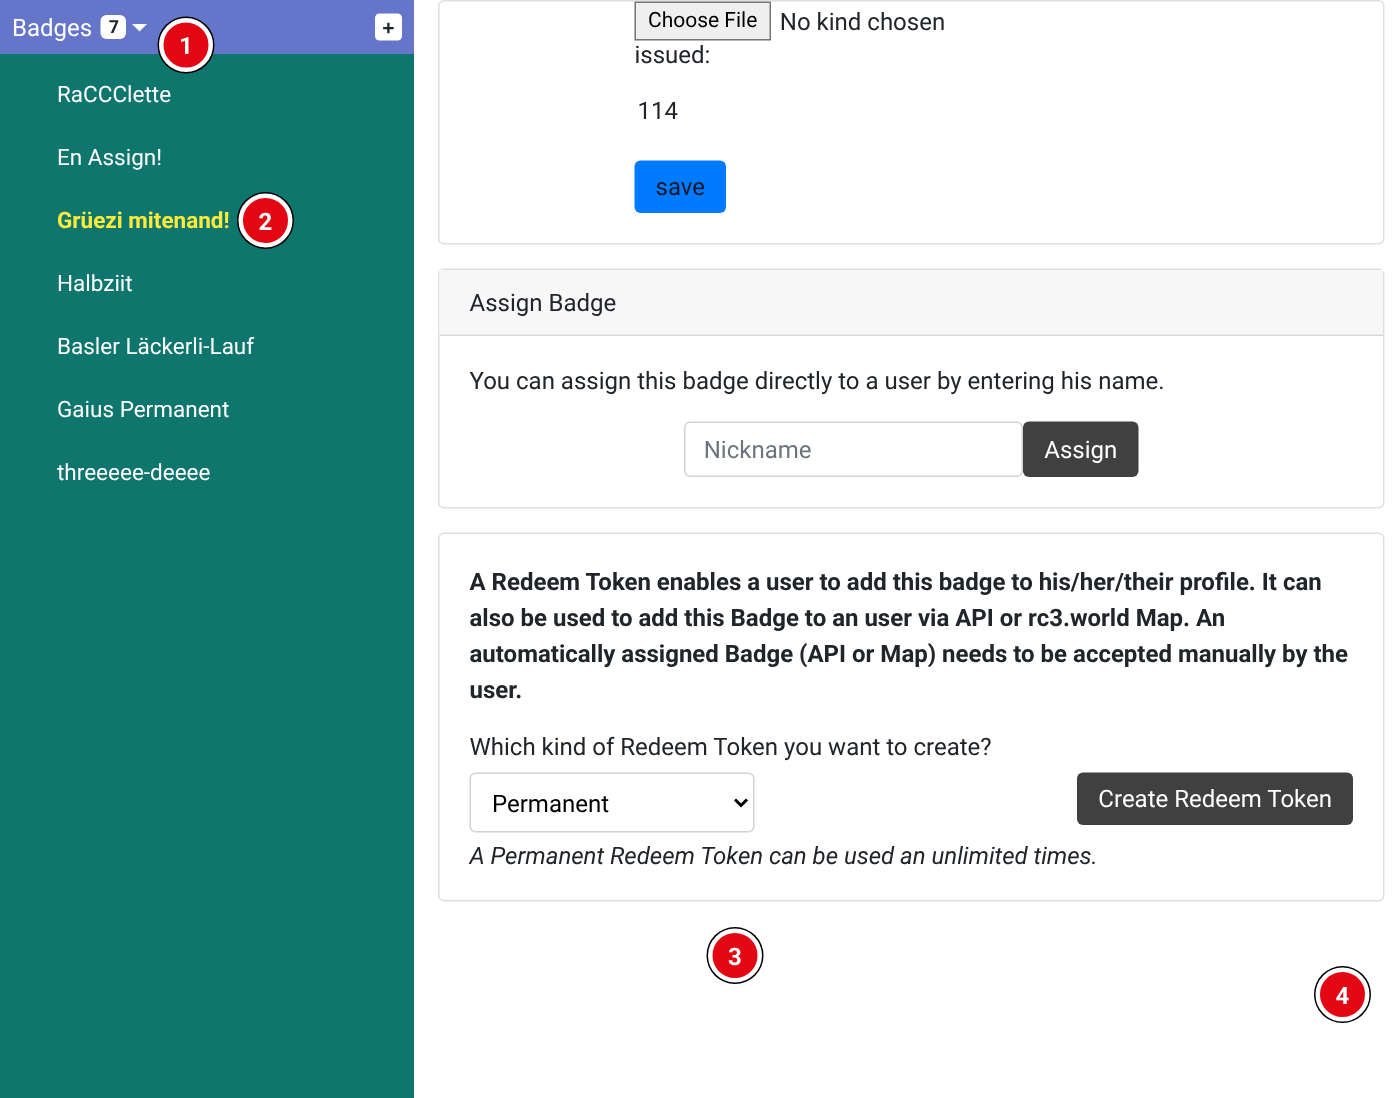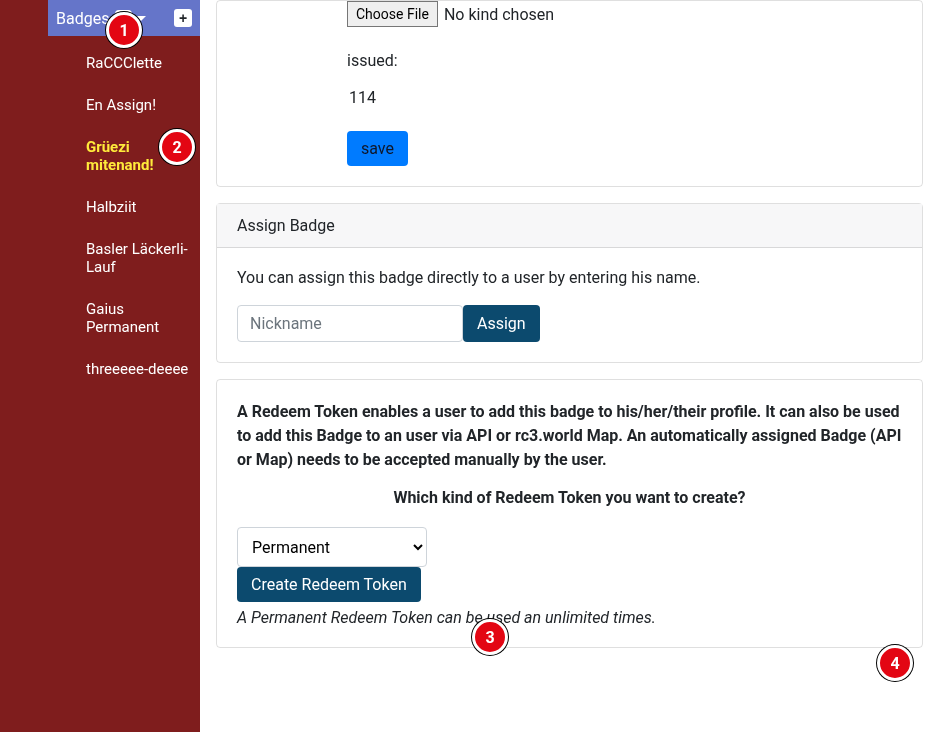--- a/index.html
+++ b/index.html
@@ -11,25 +11,24 @@
       font-family: -apple-system, BlinkMacSystemFont, "Segoe UI", Roboto, Helvetica, Arial, sans-serif;
       font-size: 16px;
       color: #212529;
       background: #fff;
       width: 931px;
       height: 732px;
       overflow: hidden;
       display: flex;
     }
     .sidebar {
-      width: 200px;
-      background: #7f1d1d;
+      width: 276px;
+      background: #0f766e;
       height: 100%;
       flex-shrink: 0;
-      padding-left: 48px;
     }
     .sidebar-header {
       background: #6575c9;
       padding: 6px 8px;
       display: flex;
       align-items: center;
       height: 36px;
     }
     .sidebar-title {
       color: #fff;
@@ -114,21 +113,20 @@
     .top-spacer {
       width: 110px;
       flex-shrink: 0;
     }
     .top-content {
       flex: 1;
     }
     .file-row {
       display: flex;
       align-items: center;
-      margin-bottom: 24px;
     }
     .file-btn {
       background: #efefef;
       border: 1px solid #767676;
       padding: 4px 8px;
       font-size: 14px;
       cursor: pointer;
       font-family: inherit;
     }
     .file-text {
@@ -151,57 +149,56 @@
       padding: 8px 14px;
       font-size: 16px;
       cursor: pointer;
       font-family: inherit;
     }
     .btn-primary {
       background: #007bff;
       color: #0f172a;
     }
     .btn-secondary {
-      background: #0c4a6e;
+      background: #404040;
       color: #fff;
     }
     .assign-desc {
       margin-bottom: 18px;
     }
     .assign-row {
       display: flex;
       gap: 0;
+      justify-content: center;
     }
     .text-input {
       border: 1px solid #ced4da;
       border-radius: 4px;
       padding: 8px 12px;
       font-size: 16px;
       width: 226px;
       font-family: inherit;
     }
     .text-input::placeholder {
       color: #6c757d;
     }
     .redeem-desc {
       margin-bottom: 16px;
       line-height: 1.5;
       font-weight: bold;
     }
     .redeem-question {
-      font-weight: 700;
-      margin-bottom: 20px;
-      text-align: center;
+      font-weight: 400;
+      margin-bottom: 8px;
     }
     .redeem-row {
       display: flex;
       align-items: flex-start;
       justify-content: space-between;
       margin-bottom: 6px;
-      flex-direction: column;
     }
     .select-input {
       border: 1px solid #ced4da;
       border-radius: 4px;
       padding: 8px 10px;
       font-size: 16px;
       background: #fff;
       width: 190px;
       height: 40px;
       font-family: inherit;

